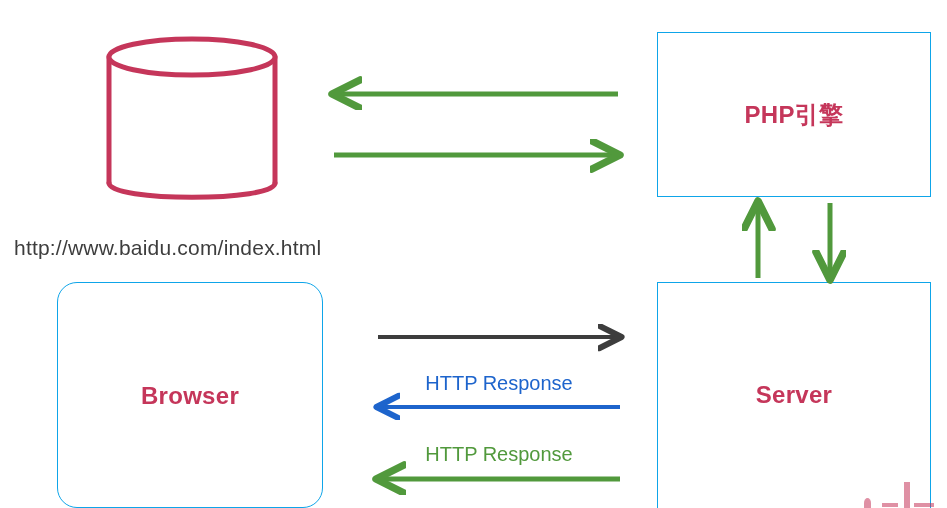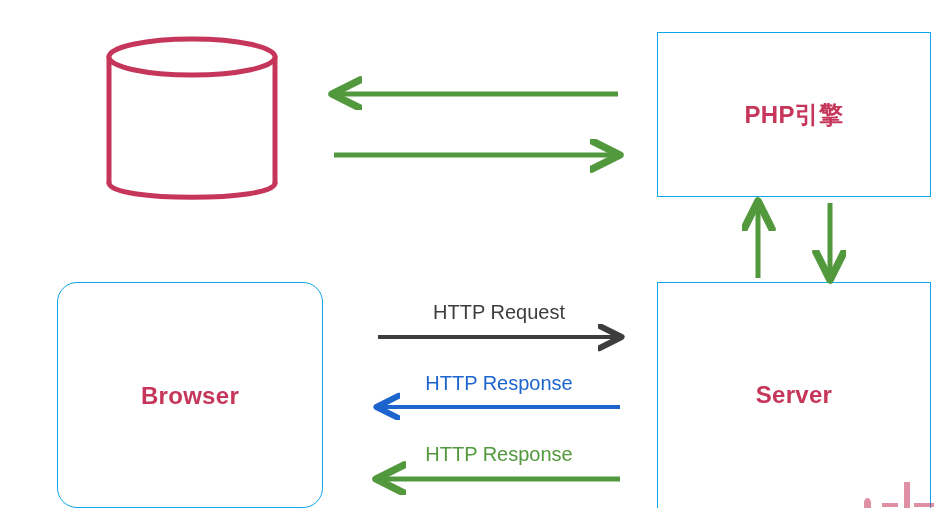--- a/index.html
+++ b/index.html
@@ -154,20 +154,21 @@
       <path d="M 171 21 L 171 147" stroke="#c5365a" stroke-width="5" fill="none" stroke-linecap="round"></path>
       <path d="M 5 147 C 5 166, 171 166, 171 147" stroke="#c5365a" stroke-width="5" fill="none" stroke-linecap="round"></path>
       <ellipse cx="88" cy="21" rx="83" ry="18" stroke="#c5365a" stroke-width="5" fill="#ffffff"></ellipse>
     </svg>
   </div>
 
   <div class="box" id="php-box">
     <span class="box-label">PHP引擎</span>
   </div>
 
+  <div class="url-text">http://www.baidu.com/index.html</div>
 
   <div class="box" id="browser-box">
     <span class="box-label">Browser</span>
   </div>
 
   <div class="box" id="server-box">
     <span class="box-label">Server</span>
   </div>
 
   <svg class="arrow-layer" viewBox="0 0 947 508" xmlns="http://www.w3.org/2000/svg">
@@ -205,21 +206,20 @@
 
     <g>
       <line x1="620" y1="407" x2="378" y2="407" stroke="#1d64cc" stroke-width="4" marker-end="url(#head-blue)"></line>
     </g>
 
     <g>
       <line x1="620" y1="479" x2="378" y2="479" stroke="#51993c" stroke-width="5" marker-end="url(#head-green)"></line>
     </g>
   </svg>
 
-  <div class="arrow-label" id="label-http-request">HTTP Request</div>
   <div class="arrow-label" id="label-http-response-blue">HTTP Response</div>
   <div class="arrow-label" id="label-http-response-green">HTTP Response</div>
 
   <div class="watermark">
     <div class="wm-bar" style="left:48px; top:0px; width:6px; height:26px;"></div>
     <div class="wm-bar" style="left:8px; top:16px; width:7px; height:10px; border-radius:50% 50% 0 0;"></div>
     <div class="wm-bar" style="left:26px; top:21px; width:16px; height:4px;"></div>
     <div class="wm-bar" style="left:58px; top:21px; width:20px; height:4px;"></div>
   </div>
 

